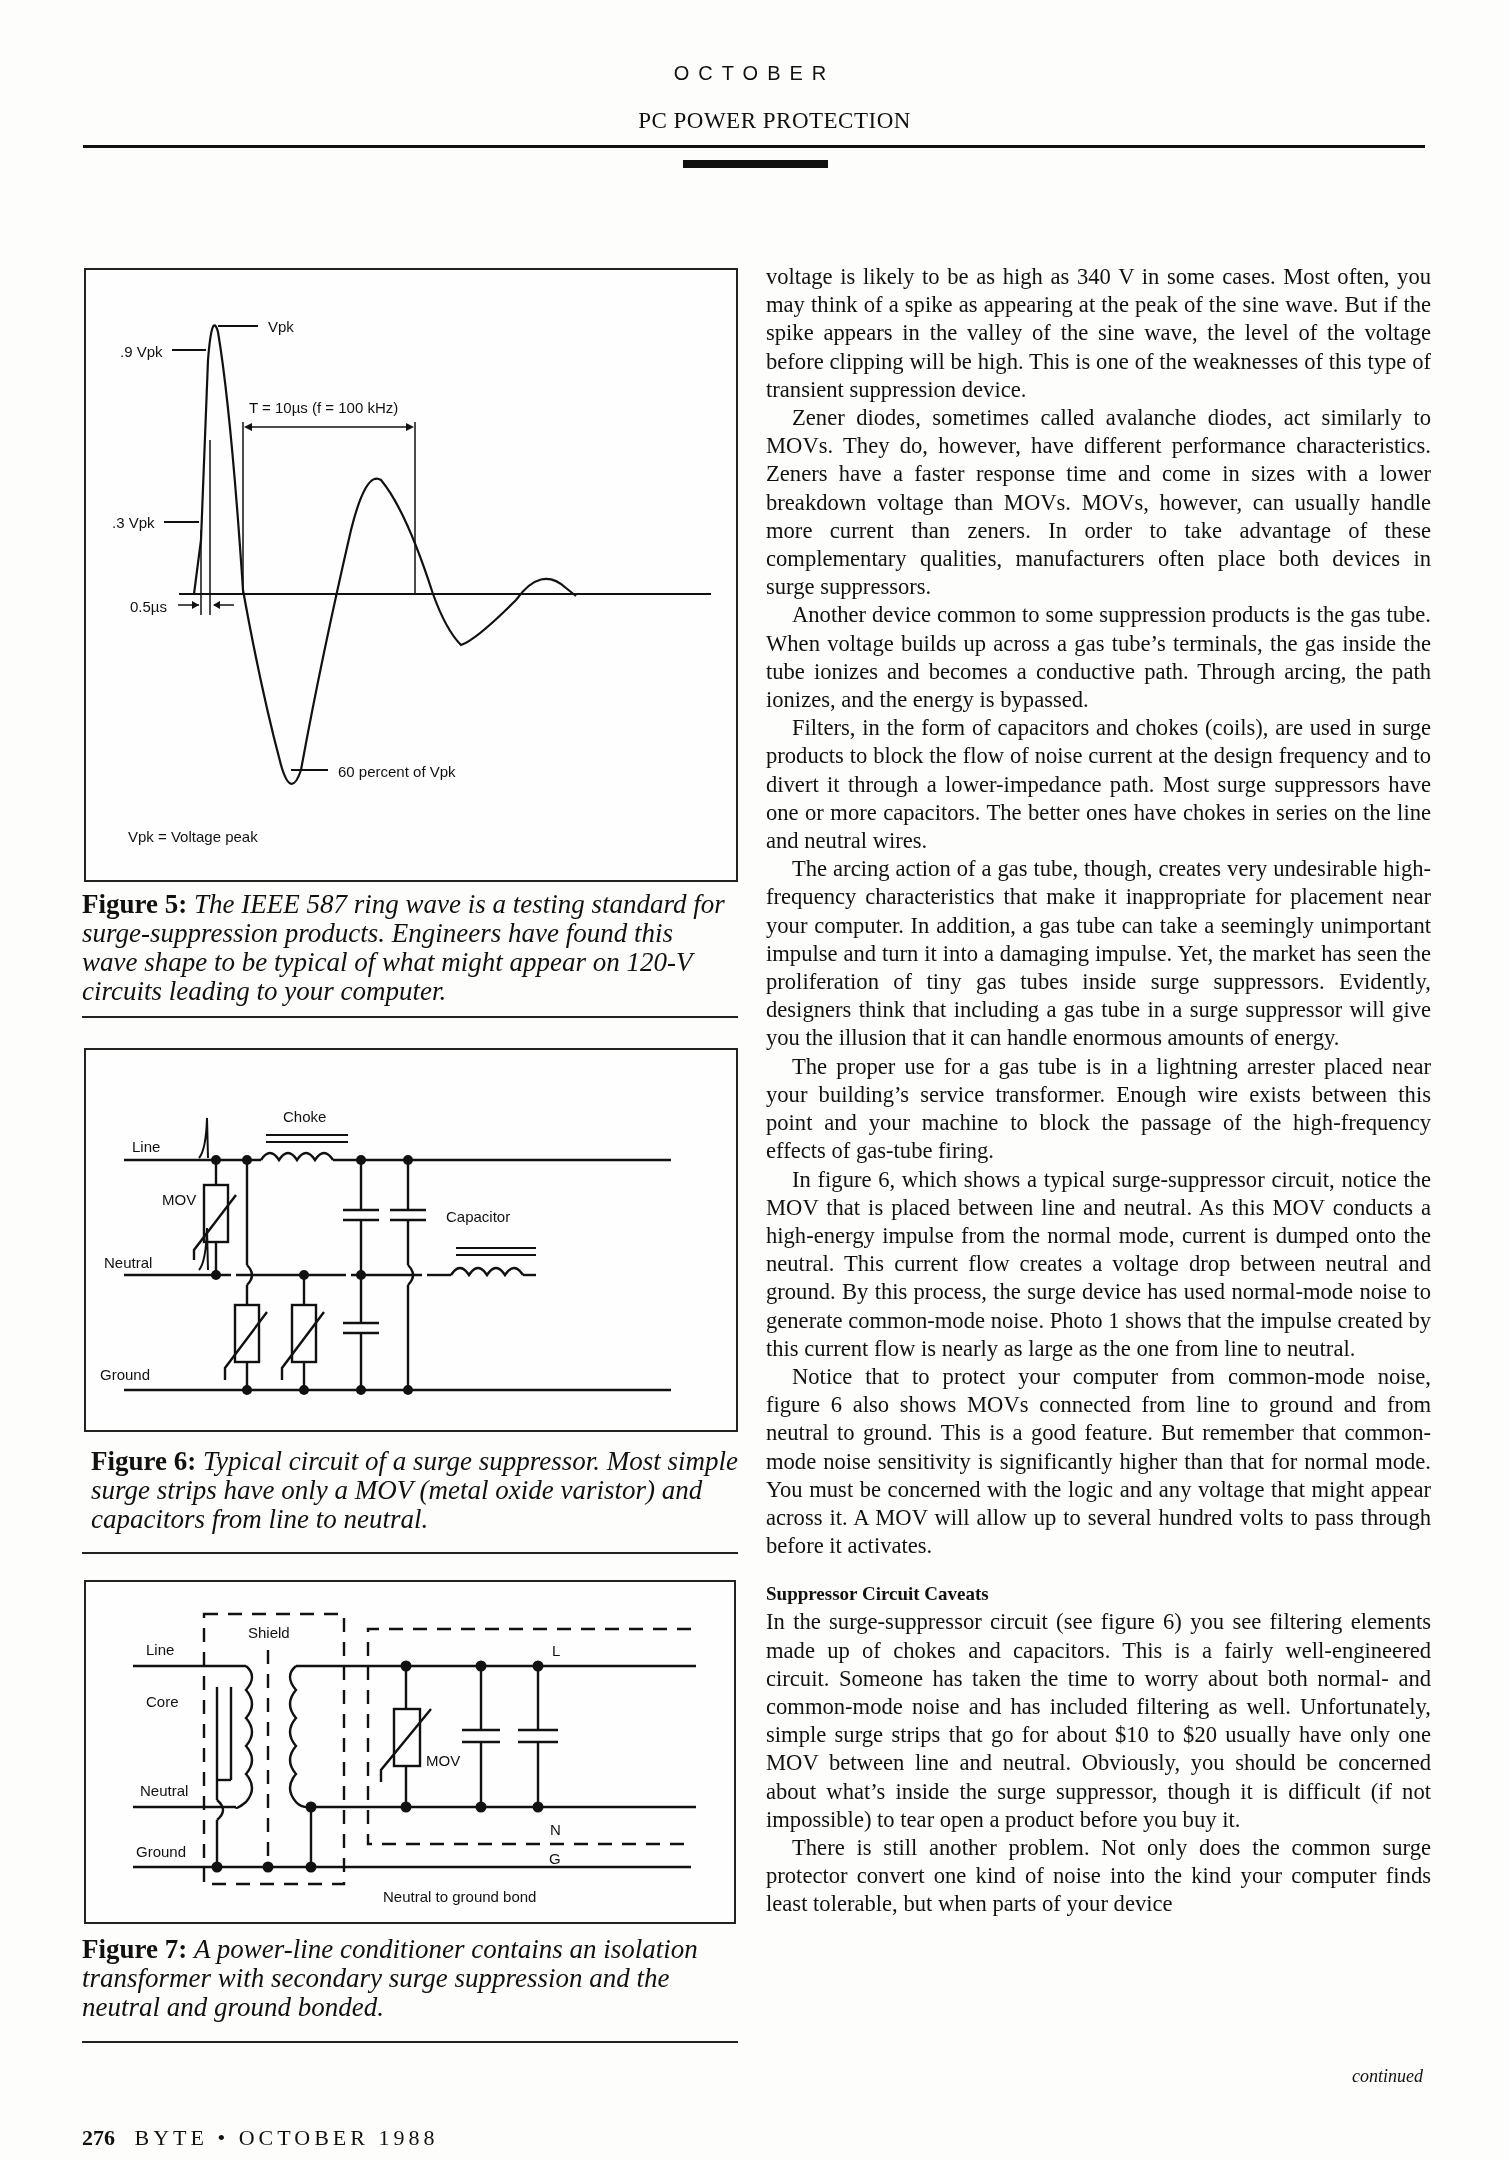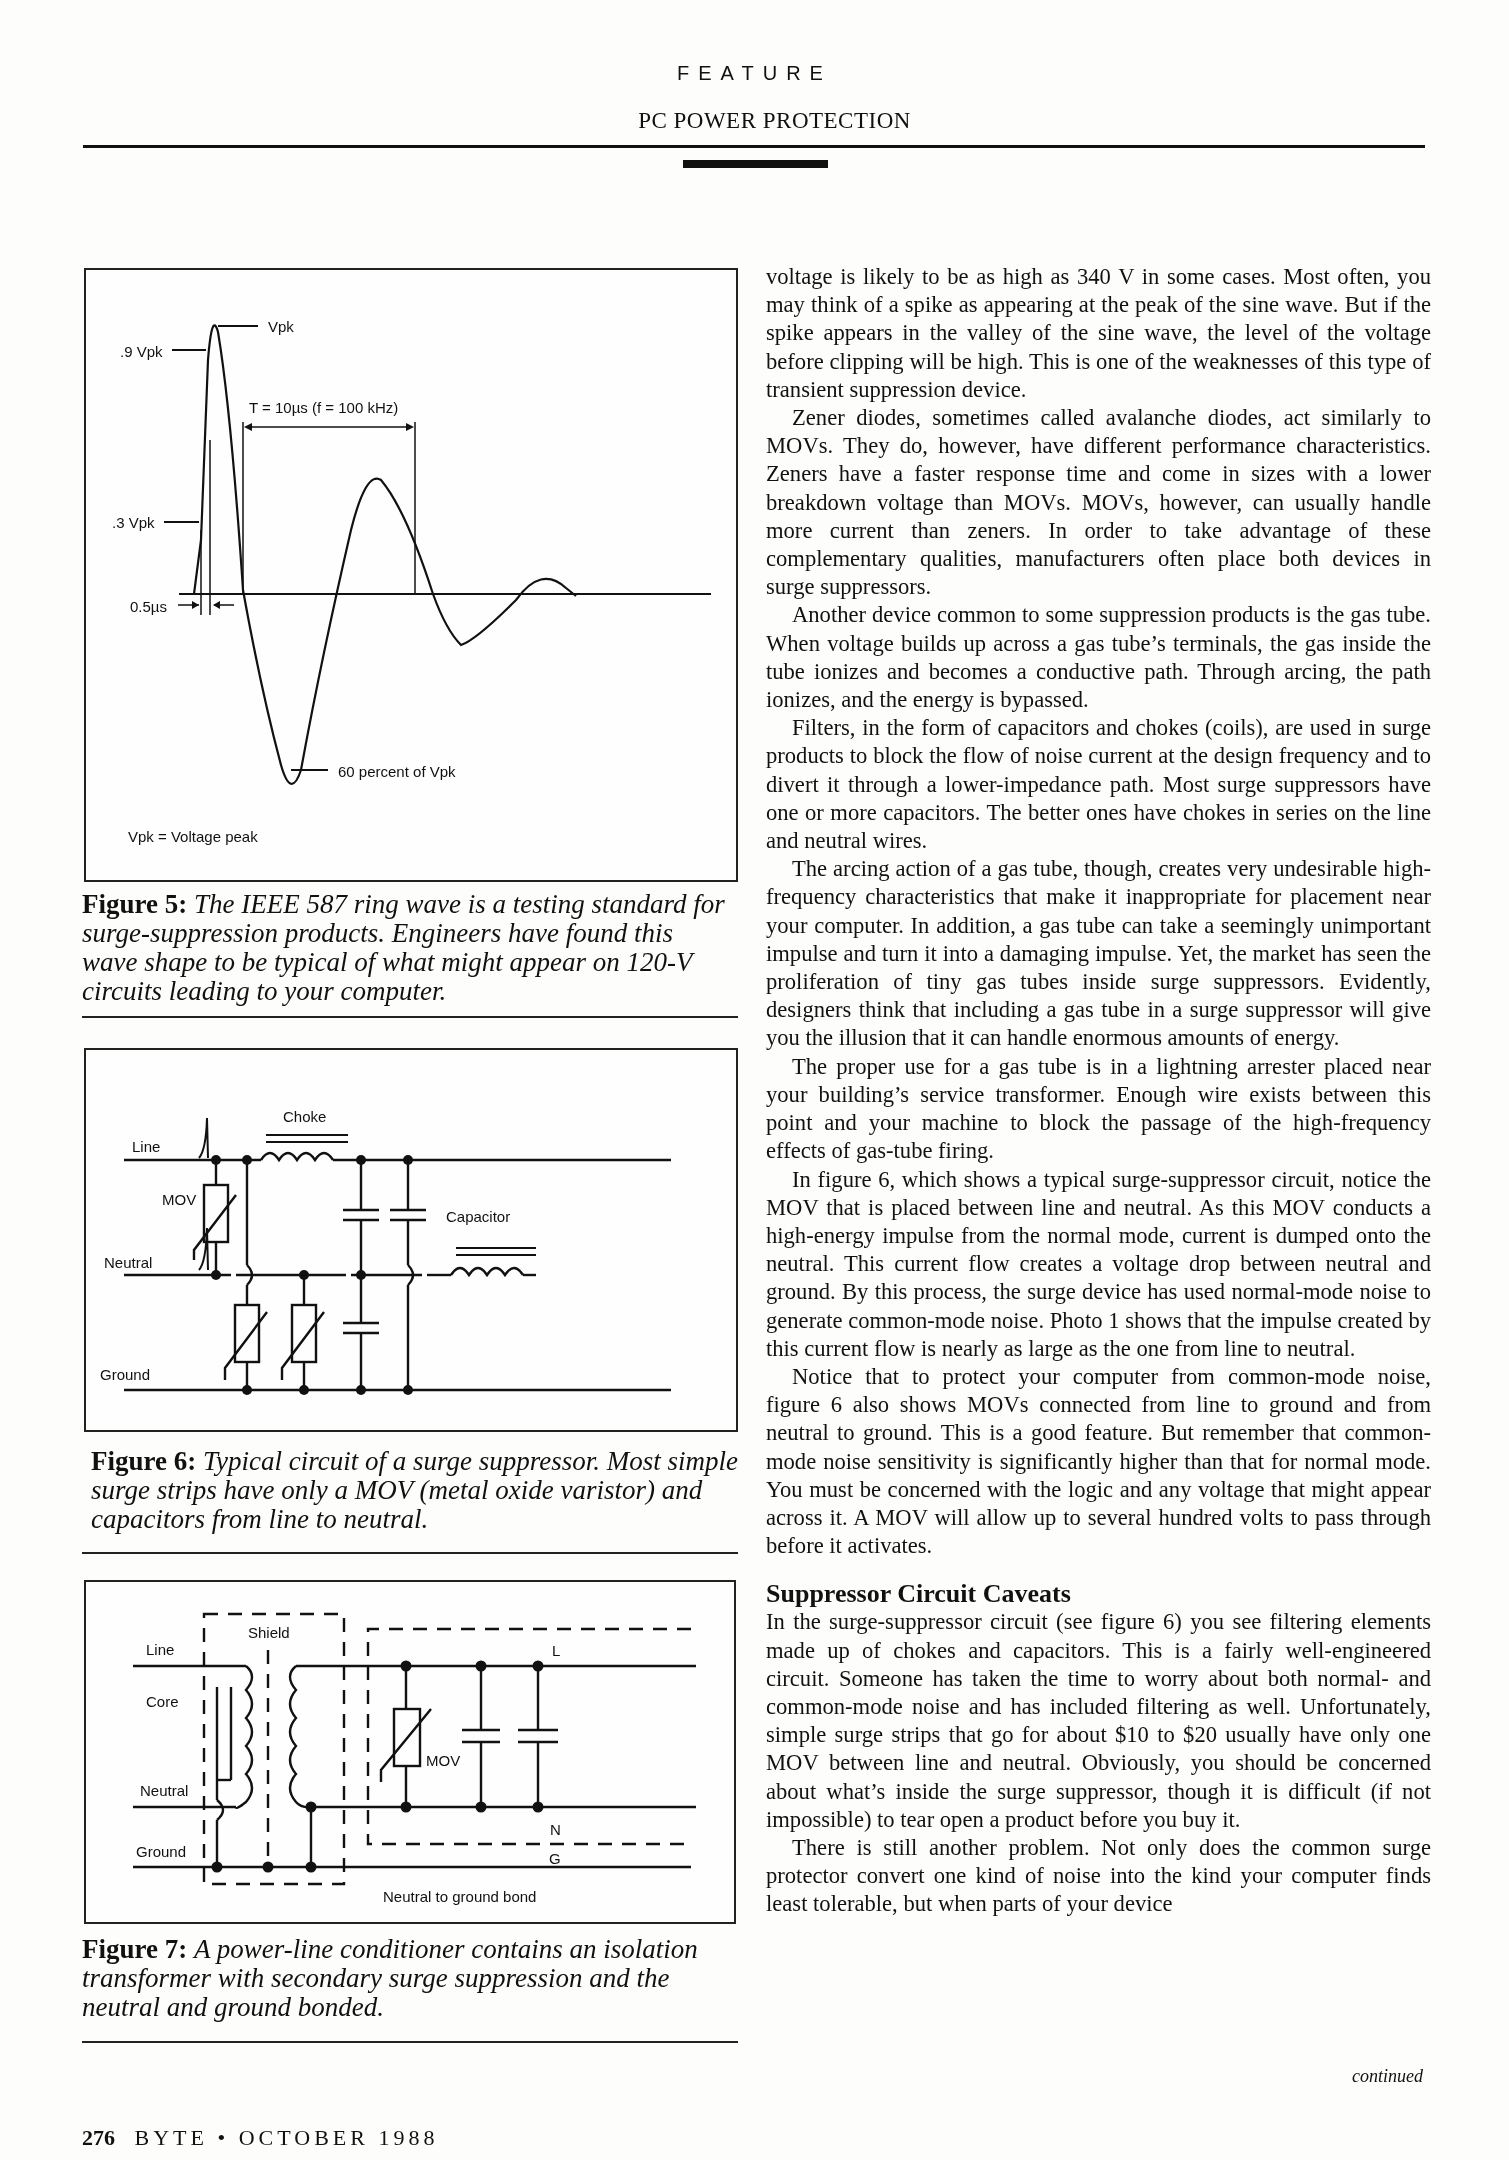--- a/index.html
+++ b/index.html
@@ -27,34 +27,34 @@
   .caption b { font-weight: bold; font-style: normal; }
   .caption i { font-style: italic; }
   .cap-rule { position: absolute; left: 82px; width: 656px; height: 2px; background: #222; }
 
   .col {
     position: absolute; left: 766px; width: 665px; font-size: 22.6px; line-height: 28.2px;
     text-align: justify;
   }
   .col p { margin: 0; text-indent: 26px; }
   .col p.first { text-indent: 0; }
-  .col h3 { margin: 1px 0 0 0; font-size: 26px; font-weight: bold; line-height: 28px; }
+  .col h3 { margin: 1px 0 0 0; font-size: 19px; font-weight: bold; line-height: 28px; }
   .col p.noindent { text-indent: 0; }
   .continued { position: absolute; right: 86px; top: 2066px; font-style: italic; font-size: 18px; }
 
   .footer { position: absolute; left: 82px; top: 2125px; font-size: 22px; }
   .footer .pg { font-weight: bold; margin-right: 14px; }
   .footer .mag { letter-spacing: 4px; }
 
   svg text { font-family: "Liberation Sans", sans-serif; fill: #111; }
 </style>
 </head>
 <body>
 
-<div class="hdr-kicker">FEATURE</div>
+<div class="hdr-kicker">OCTOBER</div>
 <div class="hdr-title">PC POWER PROTECTION</div>
 <div class="hdr-rule"></div>
 <div class="hdr-bar"></div>
 
 <div class="fig" style="left:84px; top:268px; width:650px; height:610px;">
   <svg width="650" height="610" viewBox="0 0 650 610">
 
     <line x1="93" y1="324" x2="625" y2="324" stroke="#111" stroke-width="2"></line>
 
     <path d="M 108 324 L 115 270 Q 118 200 122 90 Q 126 40 132 62 Q 145 140 157 320 Q 175 420 195 495 Q 205 530 215 500 Q 235 390 265 260 Q 280 200 295 210 Q 320 240 347 324 Q 360 360 375 375 Q 390 370 430 330 Q 455 295 480 318 L 490 326" fill="none" stroke="#111" stroke-width="2.2"></path>

